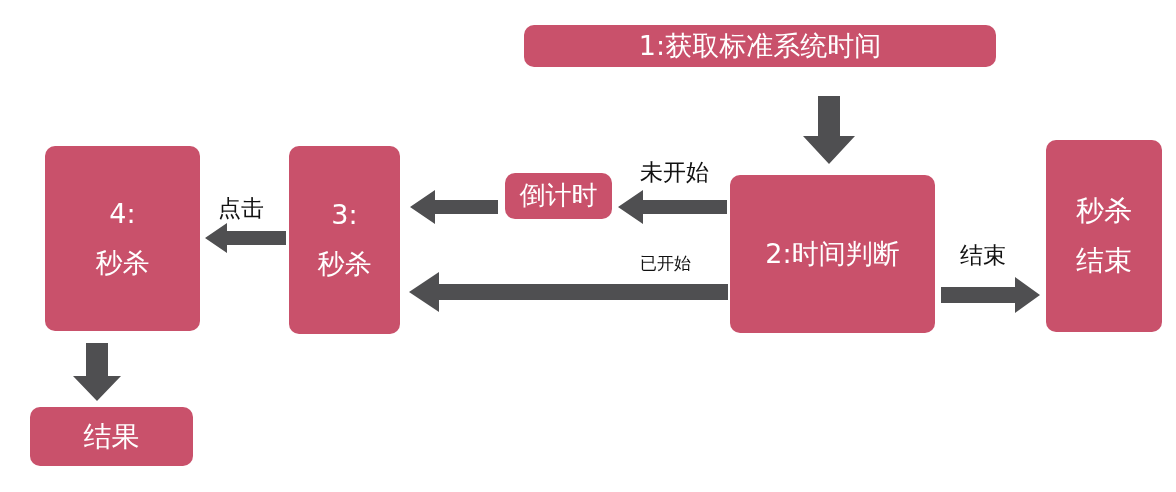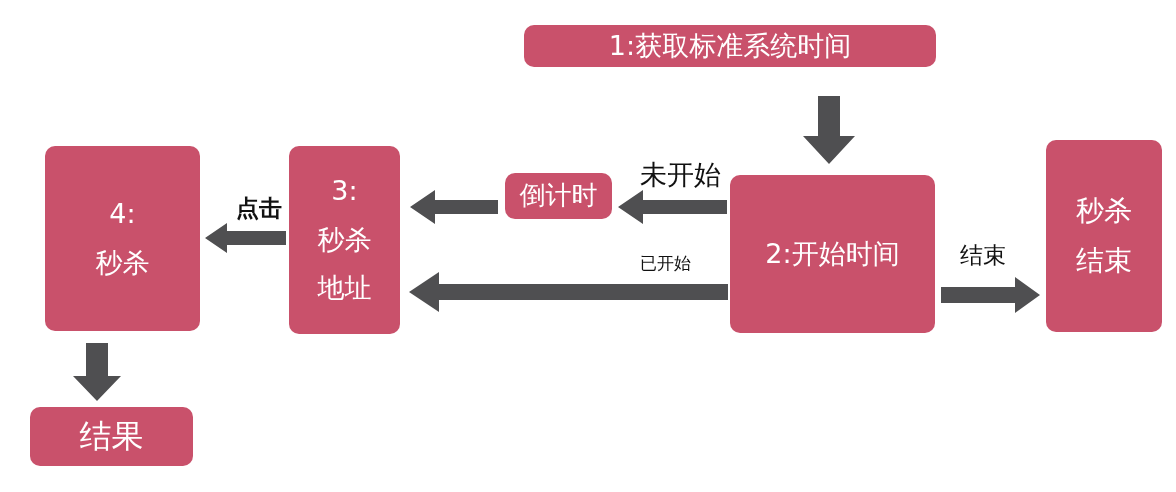--- a/index.html
+++ b/index.html
@@ -36,44 +36,44 @@
     position:absolute;
     color:var(--arrow,#4f4f51);
     display:block;
   }
 </style>
 </head>
 <body>
 
 <div class="canvas">
 
-  <div class="node single" style="left:524px;top:25px;width:412px;height:42px;font-size:27px;">
+  <div class="node single" style="left:524px;top:25px;width:472px;height:42px;font-size:27px;">
     <div class="line">1:获取标准系统时间</div>
   </div>
 
   <svg class="arrow" style="left:803px;top:96px;" width="52" height="68" viewBox="0 0 52 68">
     <polygon points="15,0 37,0 37,40 52,40 26,68 0,40 15,40" fill="currentColor"></polygon>
   </svg>
 
   <div class="node" style="left:730px;top:175px;width:205px;height:158px;font-size:27px;">
-    <div class="line">2:开始时间</div>
+    <div class="line">2:时间判断</div>
   </div>
 
   <div class="node" style="left:1046px;top:140px;width:116px;height:192px;font-size:28px;">
     <div class="line">秒杀</div>
     <div class="line">结束</div>
   </div>
 
   <div class="label" style="left:960px;top:240px;font-size:23px;">结束</div>
 
   <svg class="arrow" style="left:941px;top:277px;" width="99" height="36" viewBox="0 0 99 36">
     <polygon points="0,10 74,10 74,0 99,18 74,36 74,26 0,26" fill="currentColor"></polygon>
   </svg>
 
-  <div class="label" style="left:640px;top:157px;font-size:27px;">未开始</div>
+  <div class="label" style="left:640px;top:157px;font-size:23px;">未开始</div>
 
   <svg class="arrow" style="left:618px;top:190px;" width="109" height="34" viewBox="0 0 109 34">
     <polygon points="0,17 25,0 25,10 109,10 109,24 25,24 25,34" fill="currentColor"></polygon>
   </svg>
 
   <div class="node single" style="left:505px;top:173px;width:107px;height:46px;font-size:26px;">
     <div class="line">倒计时</div>
   </div>
 
   <svg class="arrow" style="left:410px;top:190px;" width="88" height="34" viewBox="0 0 88 34">
@@ -82,35 +82,34 @@
 
   <div class="label" style="left:640px;top:252px;font-size:17px;">已开始</div>
 
   <svg class="arrow" style="left:409px;top:272px;" width="319" height="40" viewBox="0 0 319 40">
     <polygon points="0,20 30,0 30,12 319,12 319,28 30,28 30,40" fill="currentColor"></polygon>
   </svg>
 
   <div class="node" style="left:289px;top:146px;width:111px;height:188px;font-size:27px;">
     <div class="line">3:</div>
     <div class="line">秒杀</div>
-    <div class="line">地址</div>
   </div>
 
-  <div class="label" style="left:236px;top:193px;font-size:23px;font-weight:bold;">点击</div>
+  <div class="label" style="left:218px;top:193px;font-size:23px;">点击</div>
 
   <svg class="arrow" style="left:205px;top:223px;" width="81" height="30" viewBox="0 0 81 30">
     <polygon points="0,15 22,0 22,8 81,8 81,22 22,22 22,30" fill="currentColor"></polygon>
   </svg>
 
   <div class="node" style="left:45px;top:146px;width:155px;height:185px;font-size:27px;">
     <div class="line">4:</div>
     <div class="line">秒杀</div>
   </div>
 
   <svg class="arrow" style="left:73px;top:343px;" width="48" height="58" viewBox="0 0 48 58">
     <polygon points="13,0 35,0 35,33 48,33 24,58 0,33 13,33" fill="currentColor"></polygon>
   </svg>
 
-  <div class="node single" style="left:30px;top:407px;width:163px;height:59px;font-size:32px;">
+  <div class="node single" style="left:30px;top:407px;width:163px;height:59px;font-size:28px;">
     <div class="line">结果</div>
   </div>
 
 </div>
 
 </body></html>

